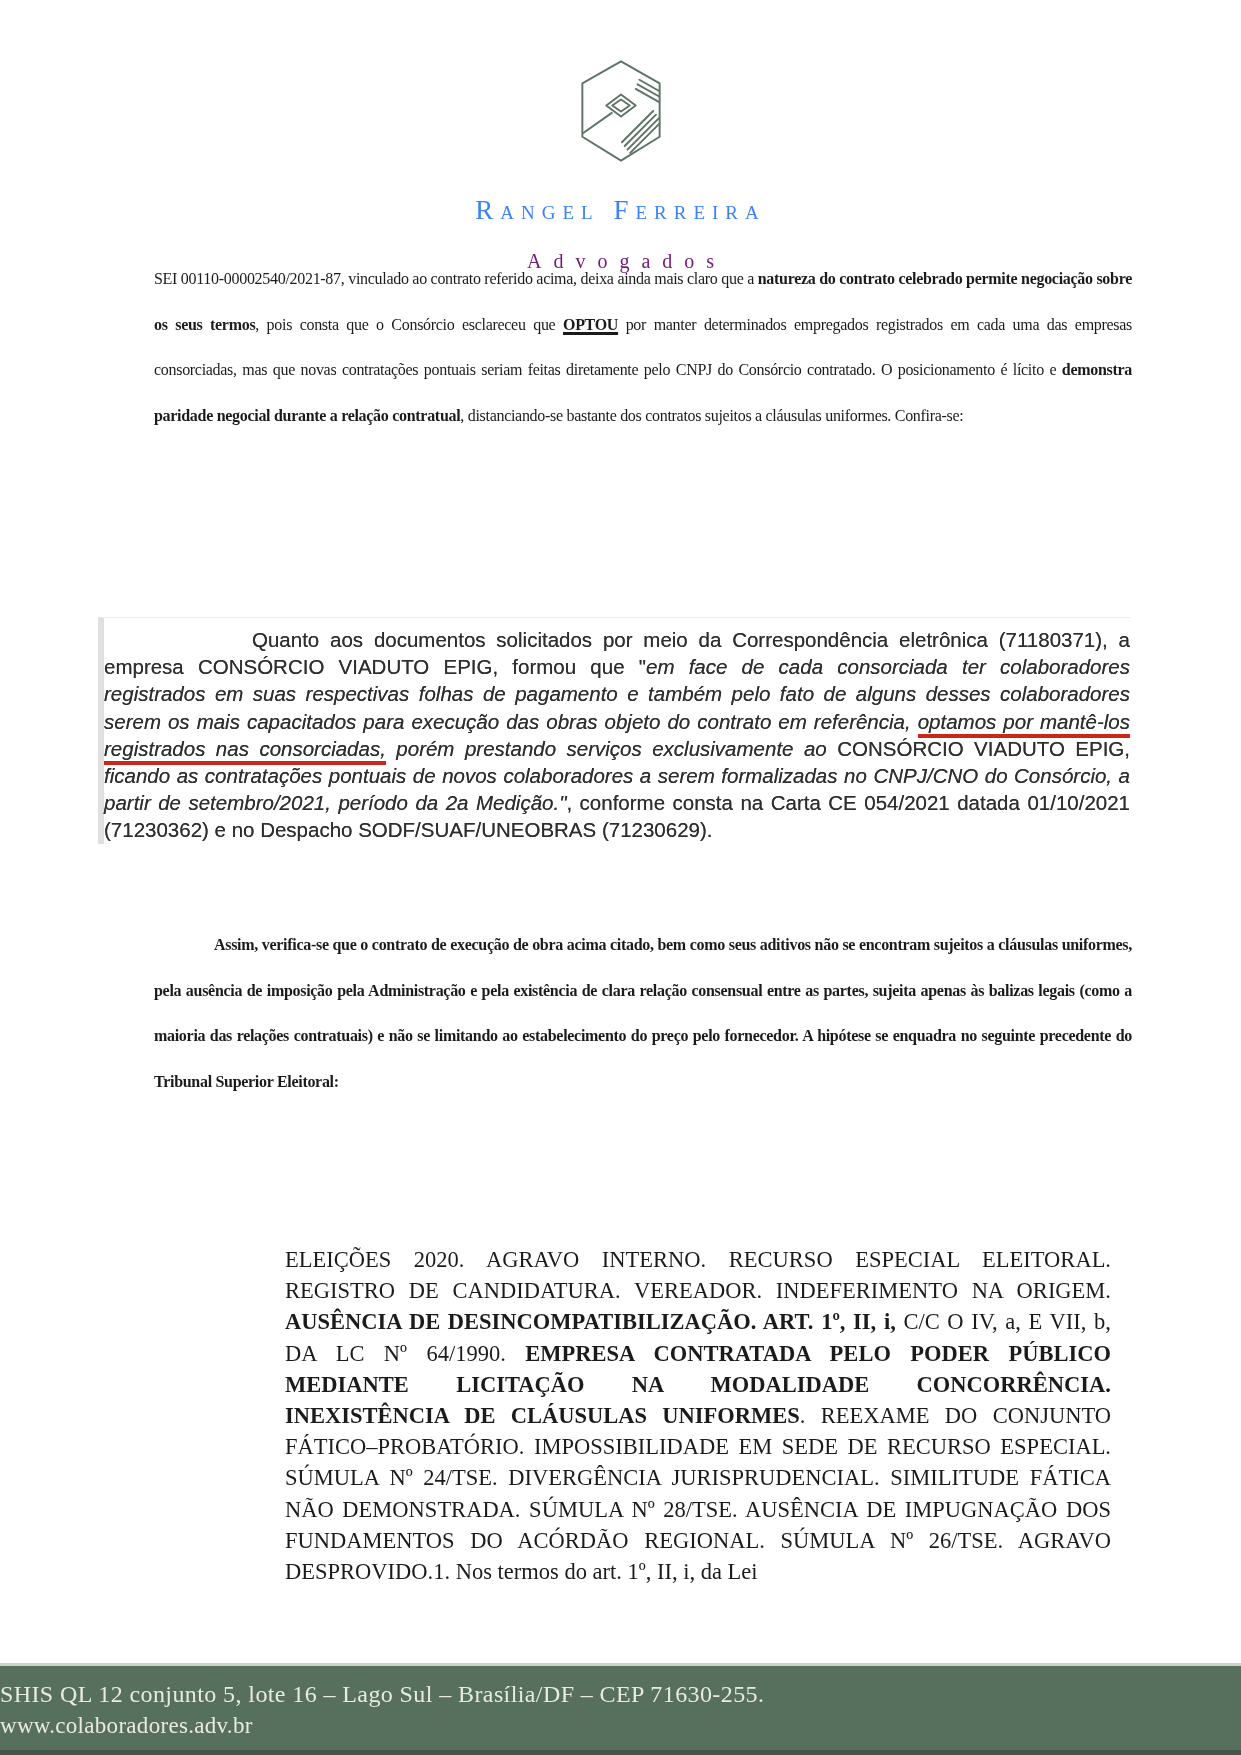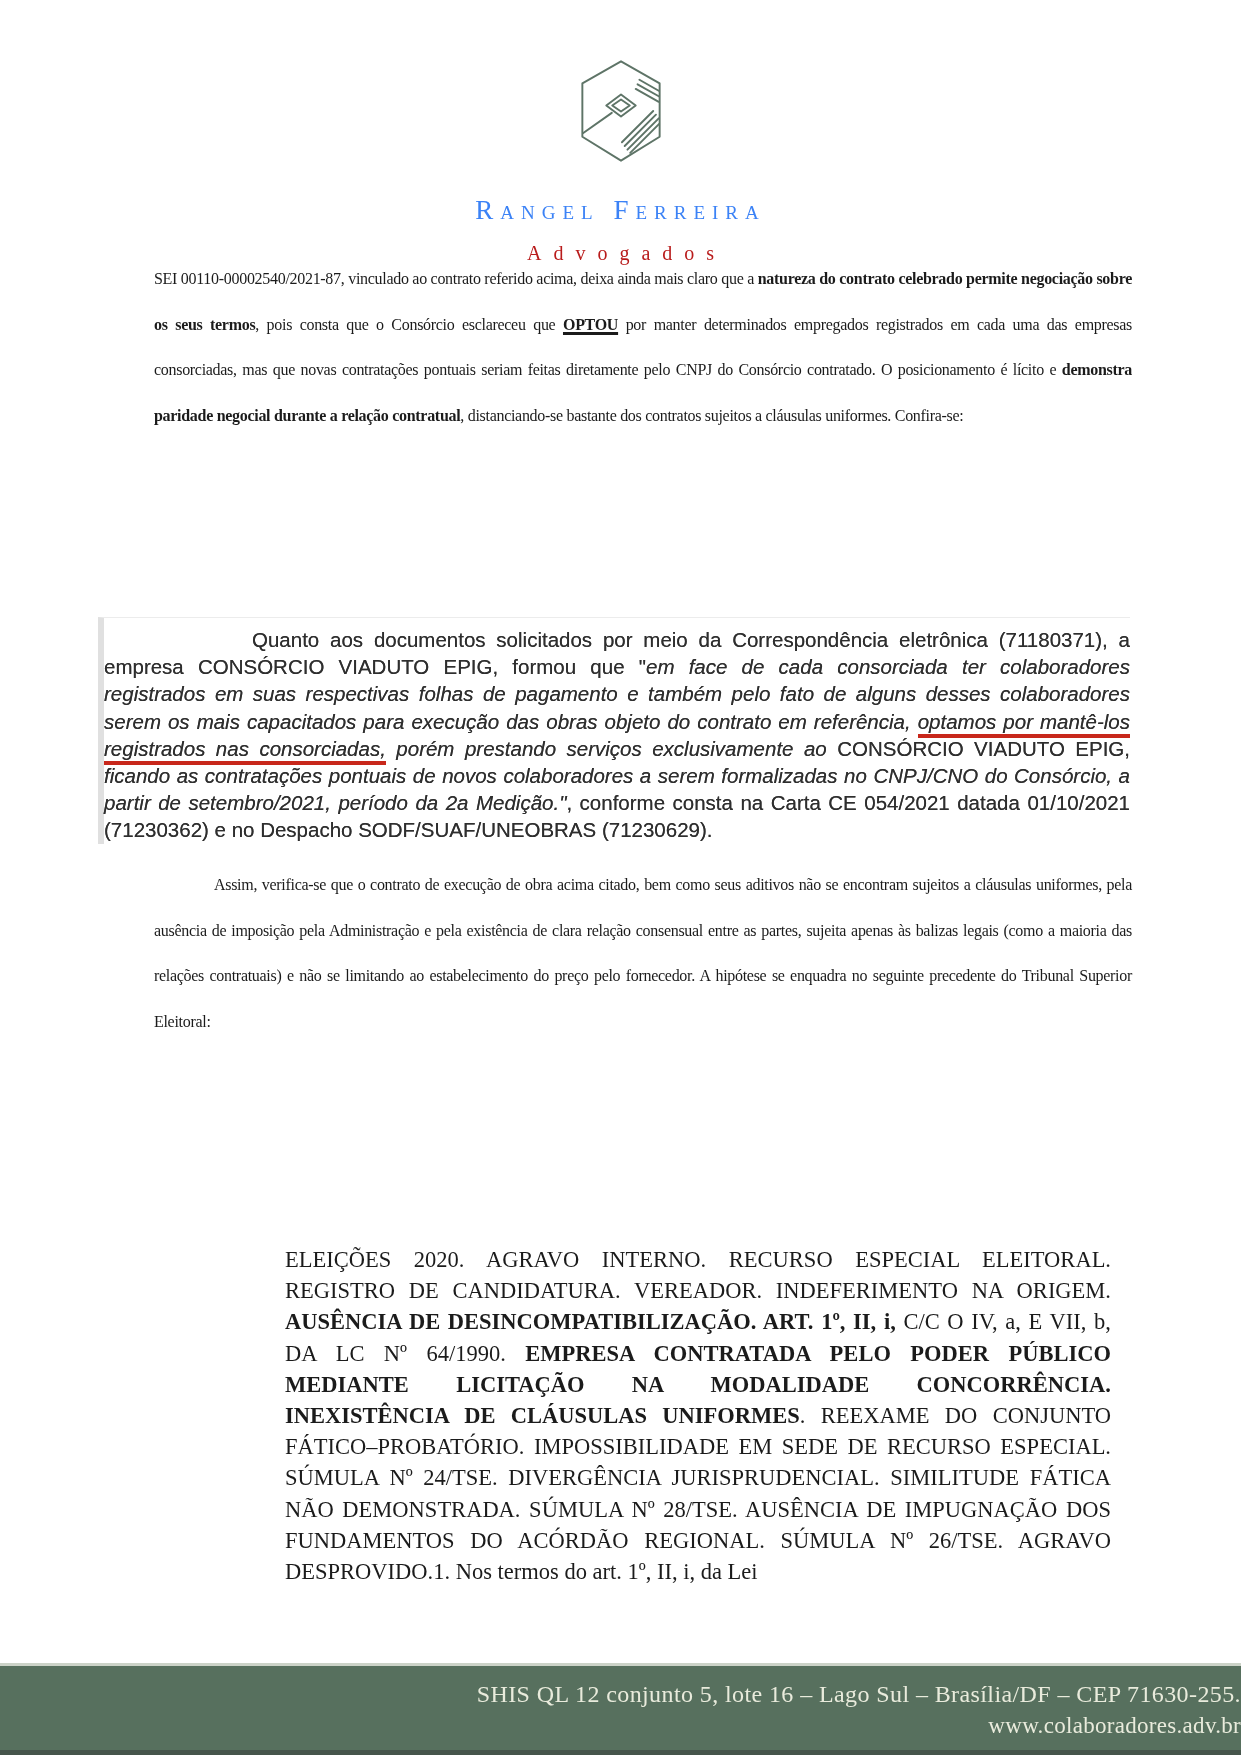--- a/index.html
+++ b/index.html
@@ -8,30 +8,30 @@
     font-family:"Liberation Serif", serif;overflow:hidden;
   }
   
   .logo-block{position:absolute;top:55px;left:0;width:1241px;text-align:center;}
   .hex-svg{width:92px;height:112px;display:inline-block;}
   .firm-name{
     margin-top:24px;font-size:27px;letter-spacing:7px;color:#3b82f6;
     font-variant:small-caps;font-weight:400;
   }
   .firm-sub{
-    margin-top:16px;font-size:20px;letter-spacing:12px;color:#b91c1c;padding-left:12px;
+    margin-top:24px;font-size:20px;letter-spacing:12px;color:#701a75;padding-left:12px;
   }
   
   .body-par{
     position:absolute;left:133px;width:978px;
     font-size:16px;line-height:45.5px;letter-spacing:-0.3px;
     color:#1b1b1b;text-align:justify;margin-left:21px;
   }
   #p1{top:256px;}
-  #p2{top:862px;text-indent:60px;}
+  #p2{top:922px;text-indent:60px;font-weight:bold;}
   
   .quote-shot{
     position:absolute;left:98px;top:617px;width:1026px;
     border-left:6px solid #e0e0e0;border-top:1px solid #ececec;
     padding-left:0;padding-top:8px;
     font-family:"Liberation Sans", sans-serif;
     font-size:20.5px;line-height:27.2px;color:#2e2e2e;
     text-align:justify;text-indent:148px;
     text-shadow:0 0 0.6px #555;
   }
@@ -42,21 +42,21 @@
   }
   
   .seg-bold{font-weight:bold;}
   .seg-italic{font-style:italic;}
   .seg-underline{text-decoration:underline;text-decoration-thickness:2.5px;}
   .seg-redline{border-bottom:4px solid #c8271b;padding-bottom:1px;}
   
   .footer{
     position:absolute;left:0;top:1663px;width:1241px;height:92px;
     background:#57705e;border-top:3px solid #ccd3c8;box-sizing:border-box;
-    text-align:right;color:#e9ebdc;
+    text-align:left;color:#e9ebdc;
   }
   .footer-address{padding-top:15px;font-size:24px;letter-spacing:0.4px;}
   .footer-website{margin-top:5px;font-size:23px;letter-spacing:0.3px;}
   .page-bottom-edge{position:absolute;left:0;top:1750px;width:1241px;height:5px;background:#46554b;}
 </style>
 </head>
 <body>
 
 <div class="logo-block">
   <svg class="hex-svg" viewBox="0 0 100 116" fill="none" stroke="#5e7467" stroke-width="2.1" stroke-linecap="round" stroke-linejoin="round">

